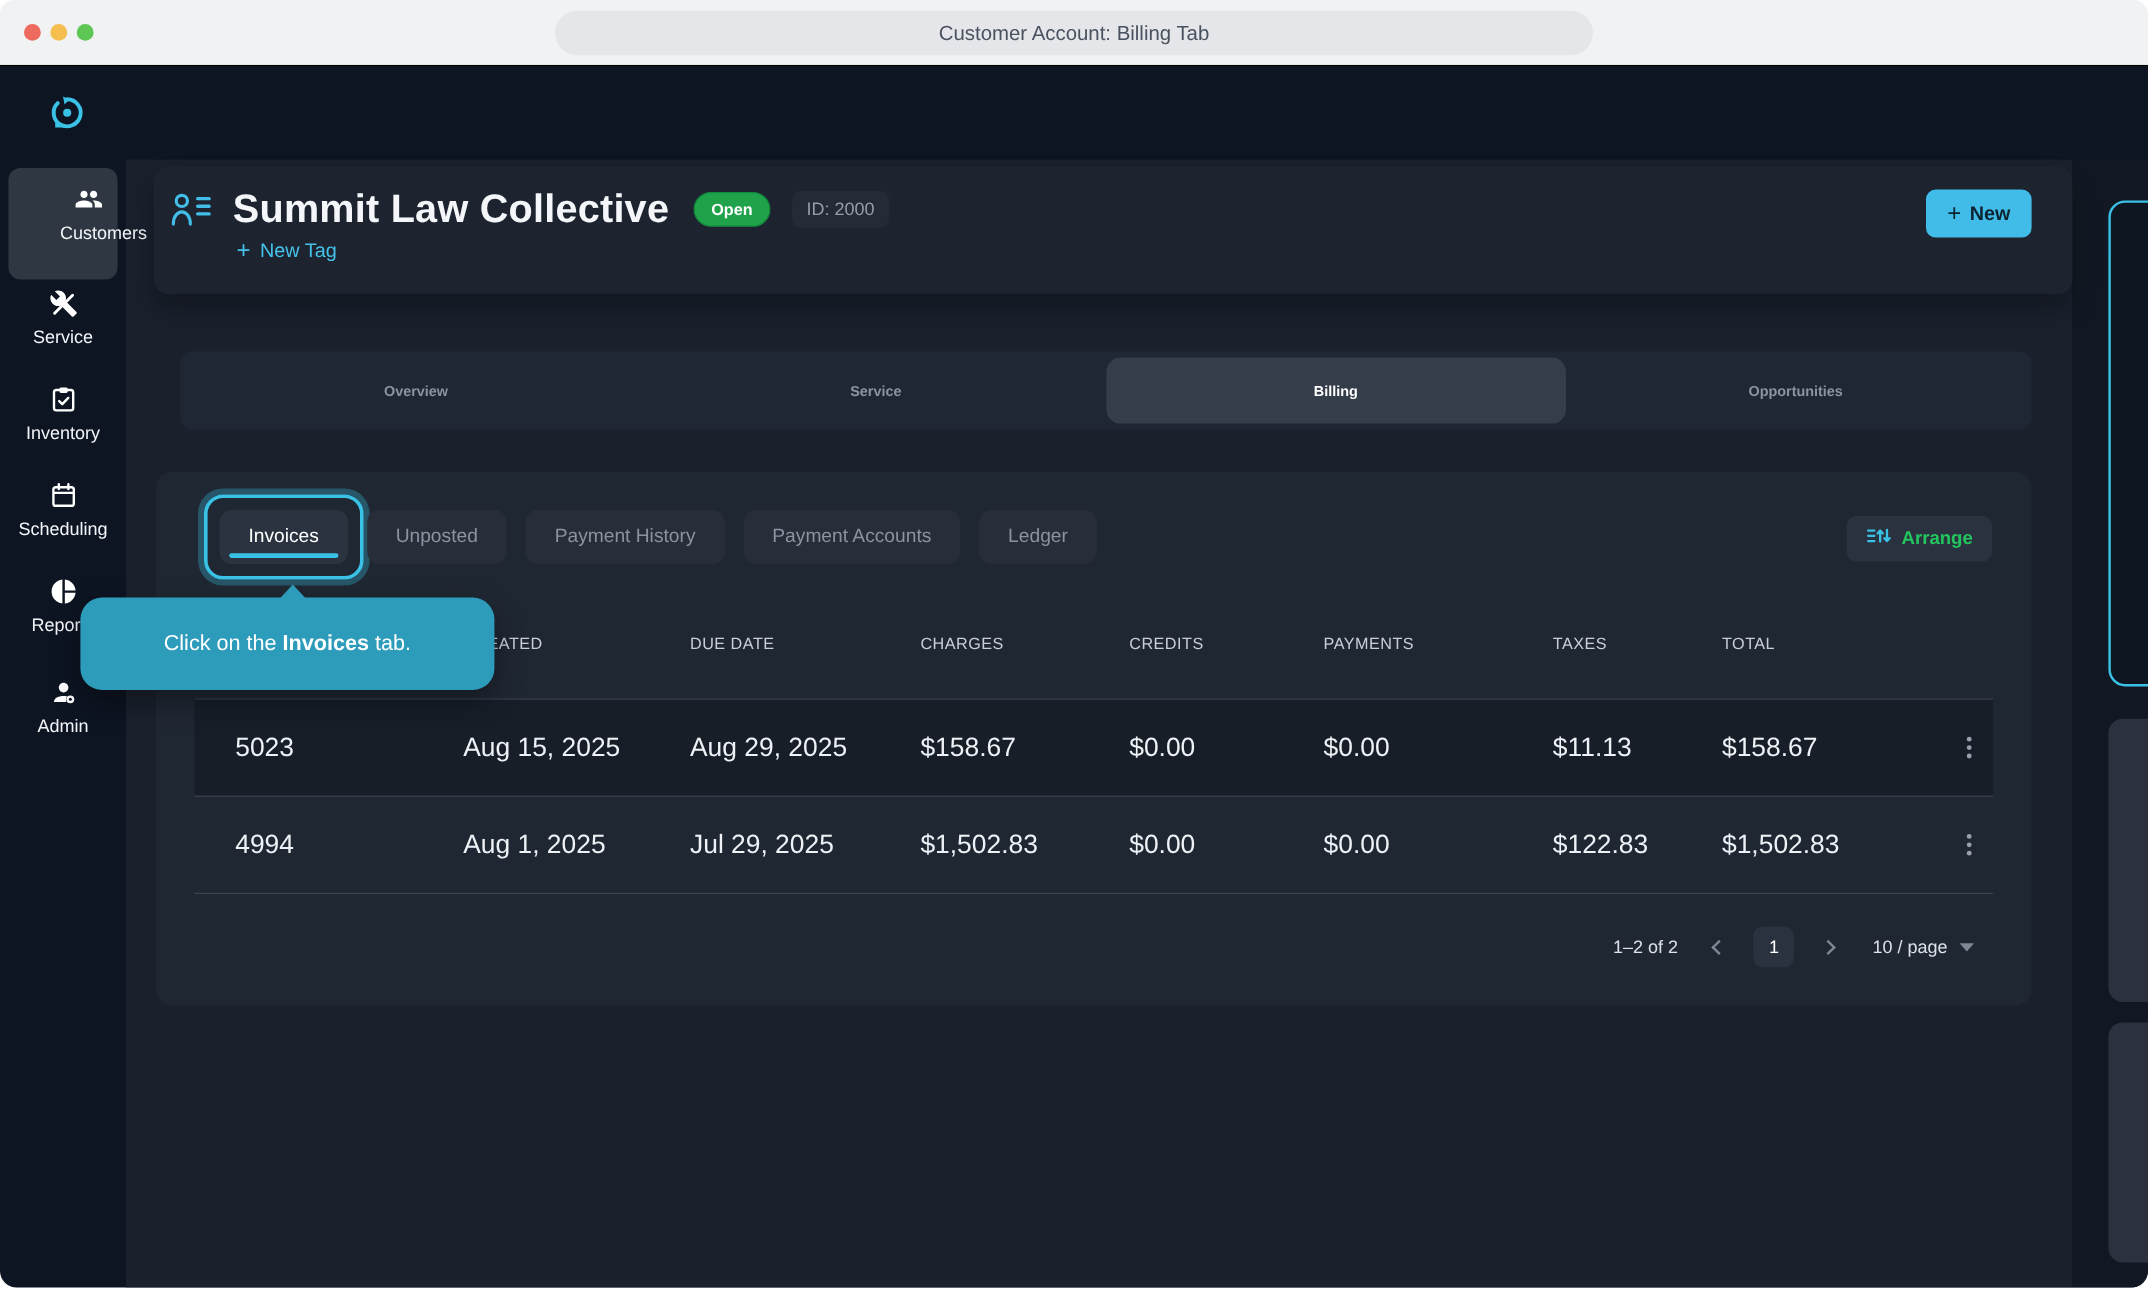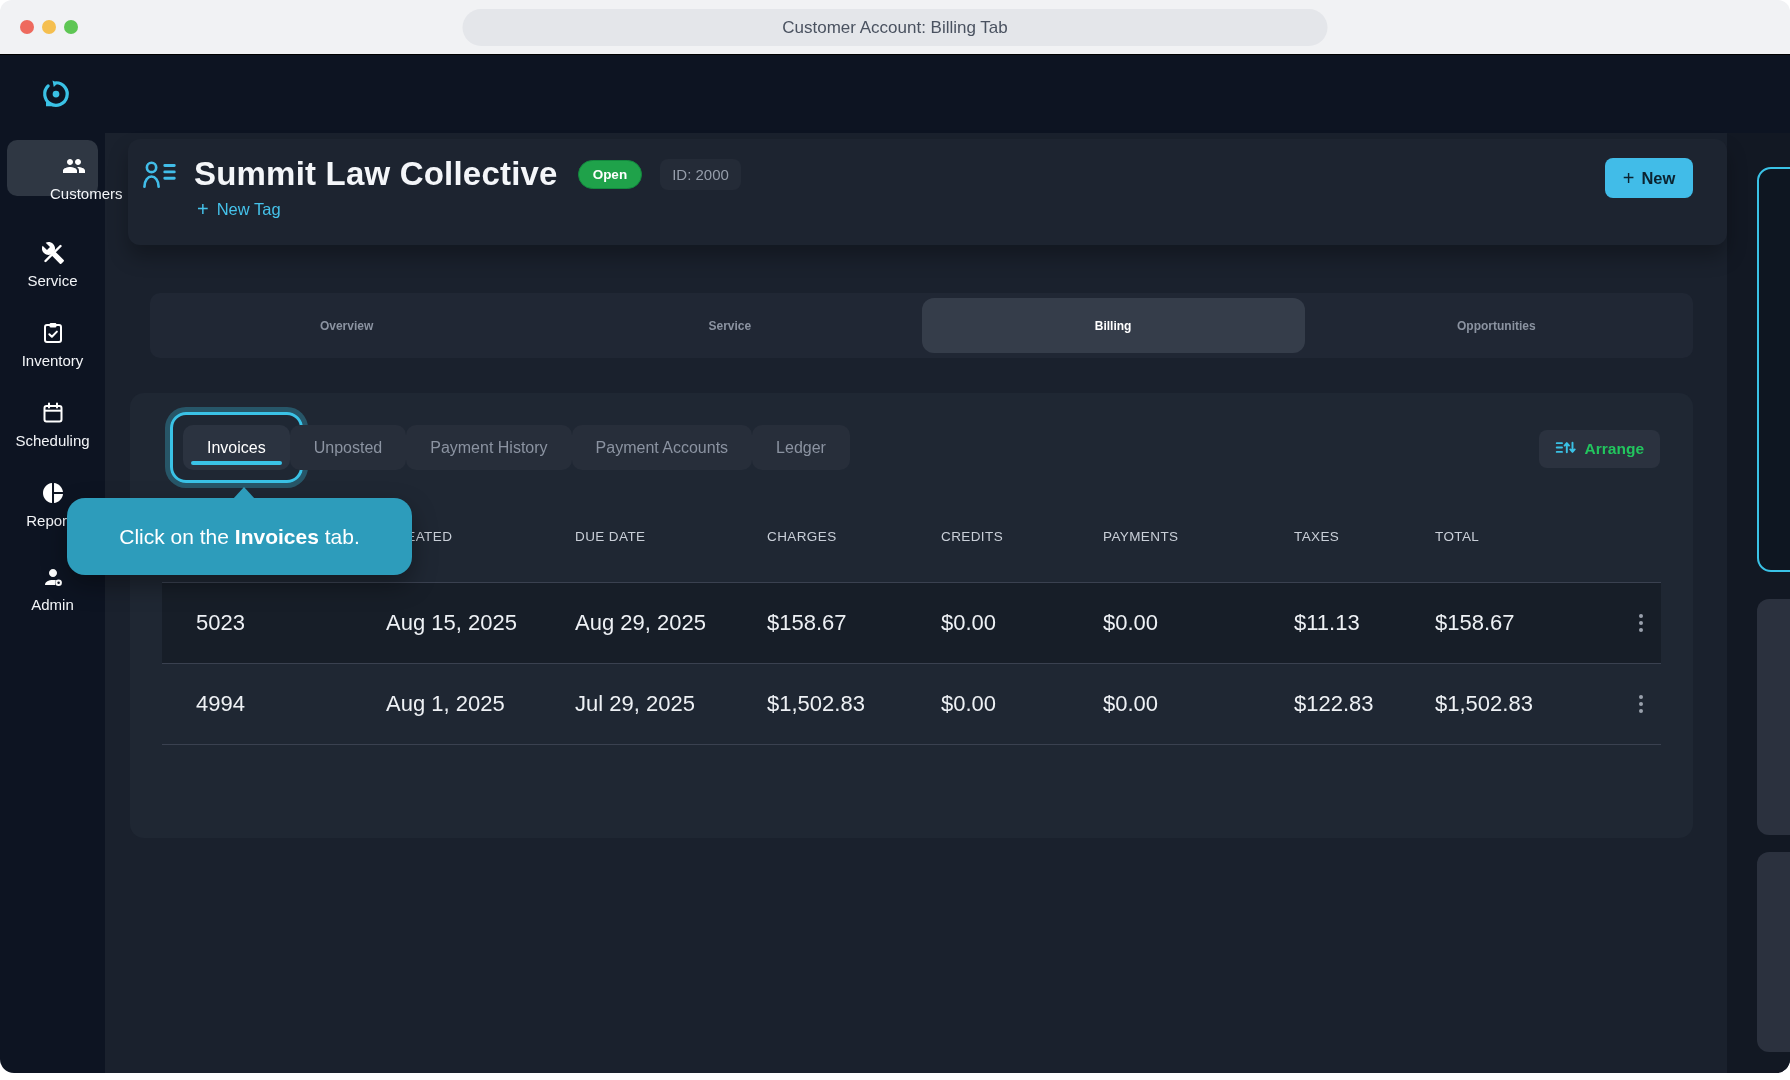--- a/index.html
+++ b/index.html
@@ -40,21 +40,21 @@
   .rail-card{position:absolute;left:30px;width:46px;border-radius:14px;}
   .rail-card.cyan{top:34px;height:405px;background:#0e1621;border:2px solid var(--accent);}
   .rail-card.g1{top:466px;height:236px;background:#2b313e;border-radius:12px;}
   .rail-card.g2{top:719px;height:200px;background:#2b313e;border-radius:12px;}
 
   
   .logo{position:absolute;left:41px;top:24px;width:30px;height:30px;cursor:pointer;}
 
   
   .side-item{position:absolute;left:7px;width:91px;text-align:center;color:#fff;cursor:pointer;border-radius:10px;padding-top:10px;height:66px;}
-  .side-item.active{background:#2f3743;height:56px;padding-top:14px;padding-left:43px;}
+  .side-item.active{background:#2f3743;height:93px;padding-top:14px;padding-left:43px;}
   .side-item .ic{display:inline-block;width:24px;height:24px;}
   .side-item .lbl{display:block;font-size:15px;margin-top:3px;color:#f3f5f8;}
 
   
   .header-panel{position:absolute;left:128px;top:84px;width:1599px;height:106px;background:var(--bg-panel);border-radius:12px;box-shadow:0 12px 20px rgba(0,0,0,.28);}
   .hp-row{position:absolute;left:14px;top:16px;display:flex;align-items:center;}
   .person-icon{width:36px;height:30px;margin-right:16px;}
   .cust-name{font-size:33px;color:#f4f6f9;letter-spacing:.2px;}
   .open-badge{margin-left:20px;background:var(--open-green);border:1.5px solid #128a3e;color:#fff;font-size:13.5px;font-weight:bold;border-radius:15px;padding:6px 14px;cursor:pointer;}
   .id-chip{margin-left:18px;background:#242b37;color:#959daa;font-size:15px;border-radius:8px;padding:7px 12px;}
@@ -63,21 +63,21 @@
   .new-btn{position:absolute;right:34px;top:19px;width:88px;height:40px;background:var(--newbtn);border:none;border-radius:8px;color:#0c2330;font-size:16.5px;font-weight:bold;display:flex;align-items:center;justify-content:center;gap:7px;cursor:pointer;}
   .new-btn .plus{font-size:20px;font-weight:normal;}
 
   
   .tabs{position:absolute;left:150px;top:238px;width:1543px;height:65px;background:var(--bg-tab);border-radius:10px;display:flex;padding:5px;}
   .tab{flex:1;display:flex;align-items:center;justify-content:center;font-size:12px;font-weight:600;color:var(--txt-muted);cursor:pointer;border-radius:8px;}
   .tab.active{background:var(--bg-tab-active);color:#ffffff;font-weight:bold;border-radius:12px;}
 
   
   .card{position:absolute;left:130px;top:338px;width:1563px;height:445px;background:var(--bg-card);border-radius:14px;}
-  .subtabs{display:flex;padding:32px 0 0 53px;align-items:center;}
+  .subtabs{display:flex;gap:16px;padding:32px 0 0 53px;align-items:center;}
   .pill{height:45px;display:flex;align-items:center;justify-content:center;padding:0 24px;background:var(--bg-pill);border-radius:10px;font-size:16px;color:var(--txt-muted);cursor:pointer;position:relative;white-space:nowrap;}
   .pill.active{background:var(--bg-pill-active);color:#fff;font-weight:500;}
   .pill.active::after{content:"";position:absolute;left:8px;right:8px;bottom:5px;height:4px;border-radius:2px;background:var(--accent);}
   .pill.spotlight::before{content:"";position:absolute;inset:-13px;border:3px solid var(--accent);border-radius:16px;box-shadow:0 0 0 5px rgba(58,194,230,.30);pointer-events:none;}
   .arrange{position:absolute;right:33px;top:37px;height:38px;background:#2b323f;border:none;border-radius:8px;display:flex;align-items:center;gap:9px;padding:0 16px;color:#22c55e;font-size:15.5px;font-weight:600;cursor:pointer;}
 
   
   .tbl{margin:20px 32px 0;}
   .trow{display:grid;grid-template-columns:190px 189px 192px 174px 162px 191px 141px 1fr 40px;align-items:center;padding-left:34px;}
   .thead{height:92px;font-size:13.5px;letter-spacing:.4px;color:#c9cfd8;}
@@ -90,21 +90,21 @@
   .pager{display:flex;align-items:center;justify-content:flex-end;height:56px;margin-top:16px;padding-right:48px;color:#dde1e8;font-size:15px;}
   .pager .range{margin-right:30px;}
   .chev{width:9px;height:9px;border-left:2px solid #7f8795;border-bottom:2px solid #7f8795;display:inline-block;cursor:pointer;}
   .chev.left{transform:rotate(45deg);margin-right:24px;}
   .chev.right{transform:rotate(225deg);margin-left:24px;margin-right:32px;}
   .pagebox{width:34px;height:34px;background:#2b323f;border-radius:8px;display:flex;align-items:center;justify-content:center;color:#fff;cursor:pointer;}
   .psize{display:flex;align-items:center;gap:10px;cursor:pointer;}
   .caret{width:0;height:0;border-left:6px solid transparent;border-right:6px solid transparent;border-top:7px solid #7f8795;}
 
   
-  .tooltip{position:absolute;left:67px;top:443px;width:345px;height:77px;background:var(--tooltip-bg);border-radius:18px;display:flex;align-items:center;justify-content:center;color:#fff;font-size:21px;z-index:50;box-shadow:0 10px 24px rgba(0,0,0,.35);}
+  .tooltip{position:absolute;left:67px;top:443px;width:345px;height:77px;background:var(--tooltip-bg);border-radius:18px;display:flex;align-items:center;justify-content:center;color:#fff;font-size:18px;z-index:50;box-shadow:0 10px 24px rgba(0,0,0,.35);}
   .tooltip::before{content:"";position:absolute;top:-11px;left:166px;border-left:11px solid transparent;border-right:11px solid transparent;border-bottom:12px solid var(--tooltip-bg);}
   .tooltip b{font-weight:bold;}
 </style>
 </head>
 <body>
 
 <div class="stage">
 
   <div class="titlebar">
     <div class="lights">
@@ -303,20 +303,30 @@
               <span>$1,502.83</span>
               <span>$0.00</span>
               <span>$0.00</span>
               <span>$122.83</span>
               <span>$1,502.83</span>
               <span class="kebab"></span>
             </div>
           </div>
       </div>
 
+      <div class="pager">
+        <span class="range">1–2 of 2</span>
+        <span class="chev left"></span>
+        <span class="pagebox">1</span>
+        <span class="chev right"></span>
+        <span class="psize">
+          <span>10 / page</span>
+          <span class="caret"></span>
+        </span>
+      </div>
     </section>
 
     <div class="tooltip">
       <span>
         <span>Click on the </span><b>Invoices</b><span> tab.</span>
       </span>
     </div>
   </div>
 </div>
 

